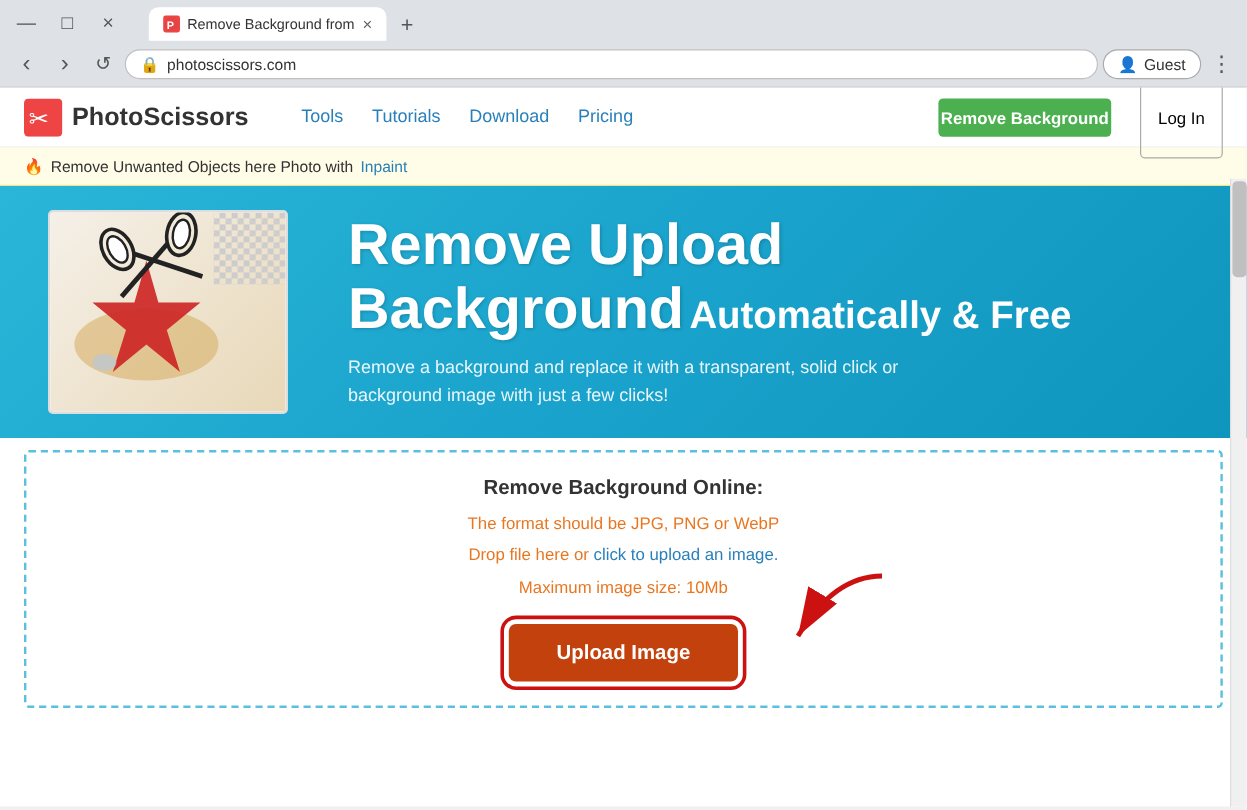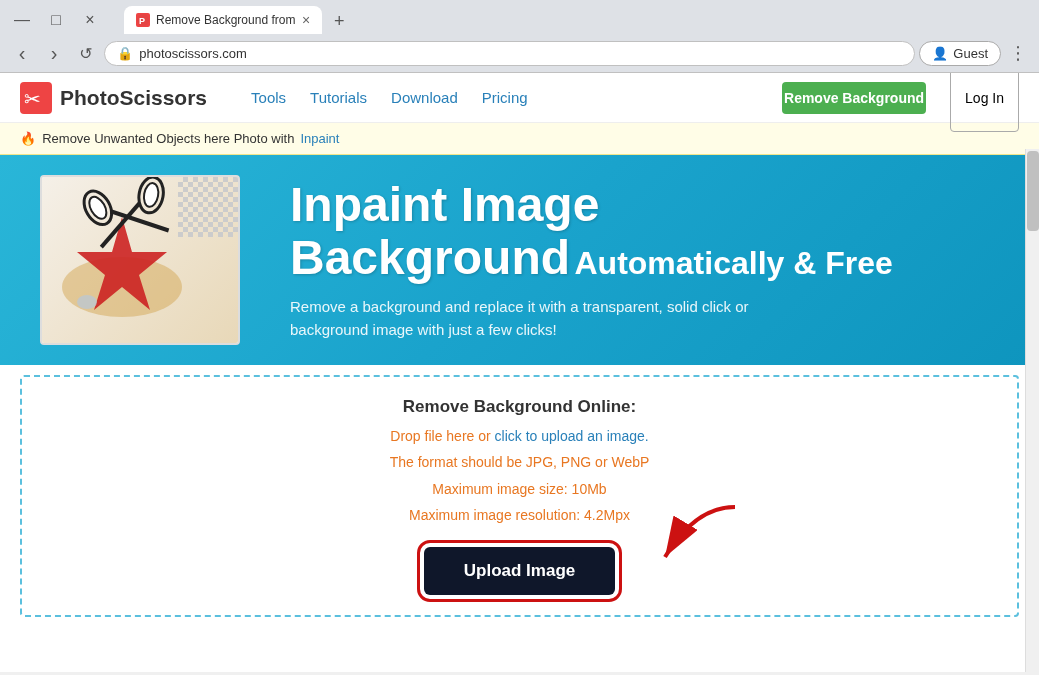--- a/index.html
+++ b/index.html
@@ -284,21 +284,21 @@
     .upload-line {
       font-size: 14px;
       color: #e87722;
       margin: 4px 0;
       line-height: 1.6;
     }
     .upload-link {
       color: #2980b9;
     }
     .upload-btn {
-      background: #0f172a;
+      background: #c2410c;
       color: white;
       border: none;
       padding: 14px 40px;
       font-size: 17px;
       border-radius: 6px;
       cursor: pointer;
       font-weight: bold;
       outline: 3px solid #cc1111;
       outline-offset: 4px;
     }
@@ -426,37 +426,36 @@
             <ellipse cx="65" cy="30" rx="12" ry="18" fill="none" stroke="#222" stroke-width="3"></ellipse>
             <ellipse cx="65" cy="30" rx="7" ry="12" fill="white" stroke="#222" stroke-width="2"></ellipse>
             <line x1="55" y1="40" x2="25" y2="90" stroke="#222" stroke-width="4"></line>
           </g>
         </svg>
       </div>
     </div>
 
     <div class="hero-text">
       <div>
-        <span class="hero-title-big">Inpaint Image</span><br>
+        <span class="hero-title-big">Remove Upload</span><br>
         <span class="hero-title-big">Background</span>
         <span class="hero-title-auto">Automatically &amp; Free</span>
       </div>
       <p class="hero-subtitle">Remove a background and replace it with a transparent, solid click or background image with just a few clicks!</p>
     </div>
   </div>
 
   <div class="upload-section">
     <div class="upload-title">Remove Background Online:</div>
+    <div class="upload-line">The format should be JPG, PNG or WebP</div>
     <div class="upload-line">
       <span>Drop file here or </span>
       <span class="upload-link">click to upload an image.</span>
     </div>
-    <div class="upload-line">The format should be JPG, PNG or WebP</div>
     <div class="upload-line">Maximum image size: 10Mb</div>
-    <div class="upload-line">Maximum image resolution: 4.2Mpx</div>
 
     <div style="position:relative; display:inline-block; margin-top:16px;">
       <button class="upload-btn">Upload Image</button>
       
       <svg style="position:absolute;right:-130px;top:-50px;" width="130" height="80" viewBox="0 0 130 80">
         <defs>
           <marker id="arrowhead" markerWidth="10" markerHeight="7" refX="10" refY="3.5" orient="auto">
             <polygon points="0 0, 10 3.5, 0 7" fill="#cc1111"></polygon>
           </marker>
         </defs>

